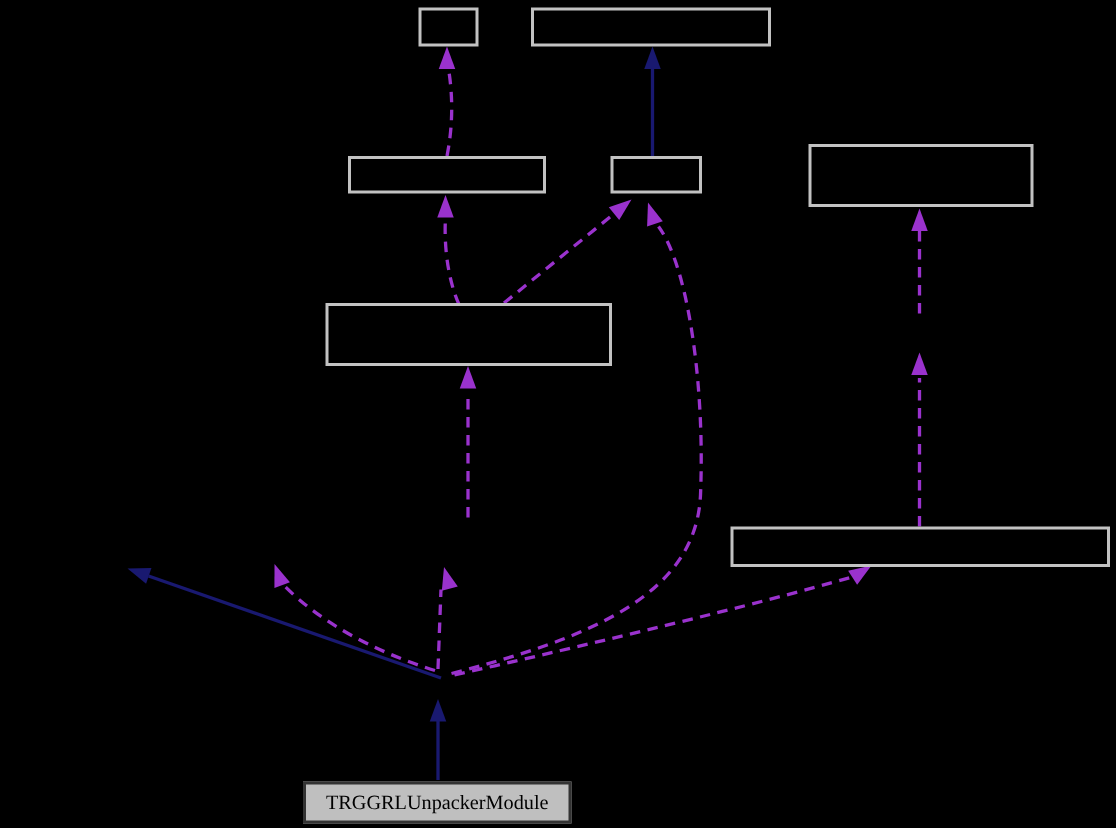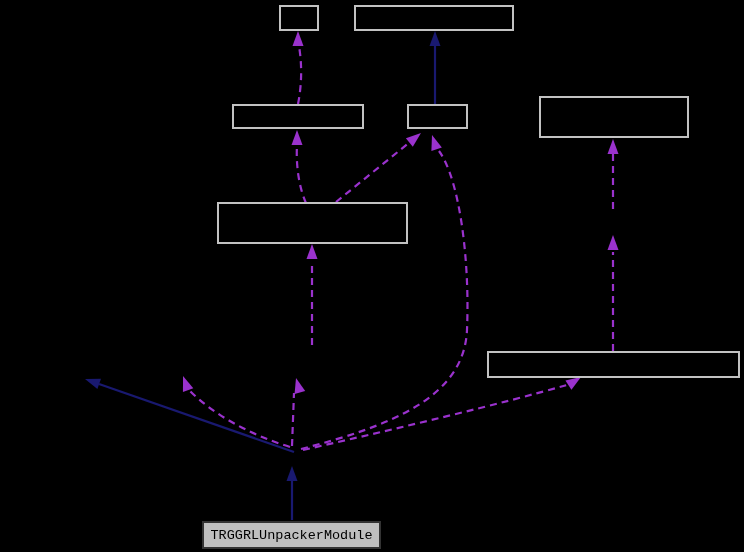--- a/index.html
+++ b/index.html
@@ -6,21 +6,21 @@
     margin: 0;
     padding: 0;
     background: #000000;
   }
   #stage {
     position: relative;
     width: 744px;
     height: 552px;
     background: #000000;
     overflow: hidden;
-    font-family: Liberation Mono, monospace;
+    font-family: Liberation Serif, serif;
   }
   #graph-svg {
     position: absolute;
     left: 0;
     top: 0;
   }
   .focus-node {
     position: absolute;
     box-sizing: border-box;
     background: #bfbfbf;

